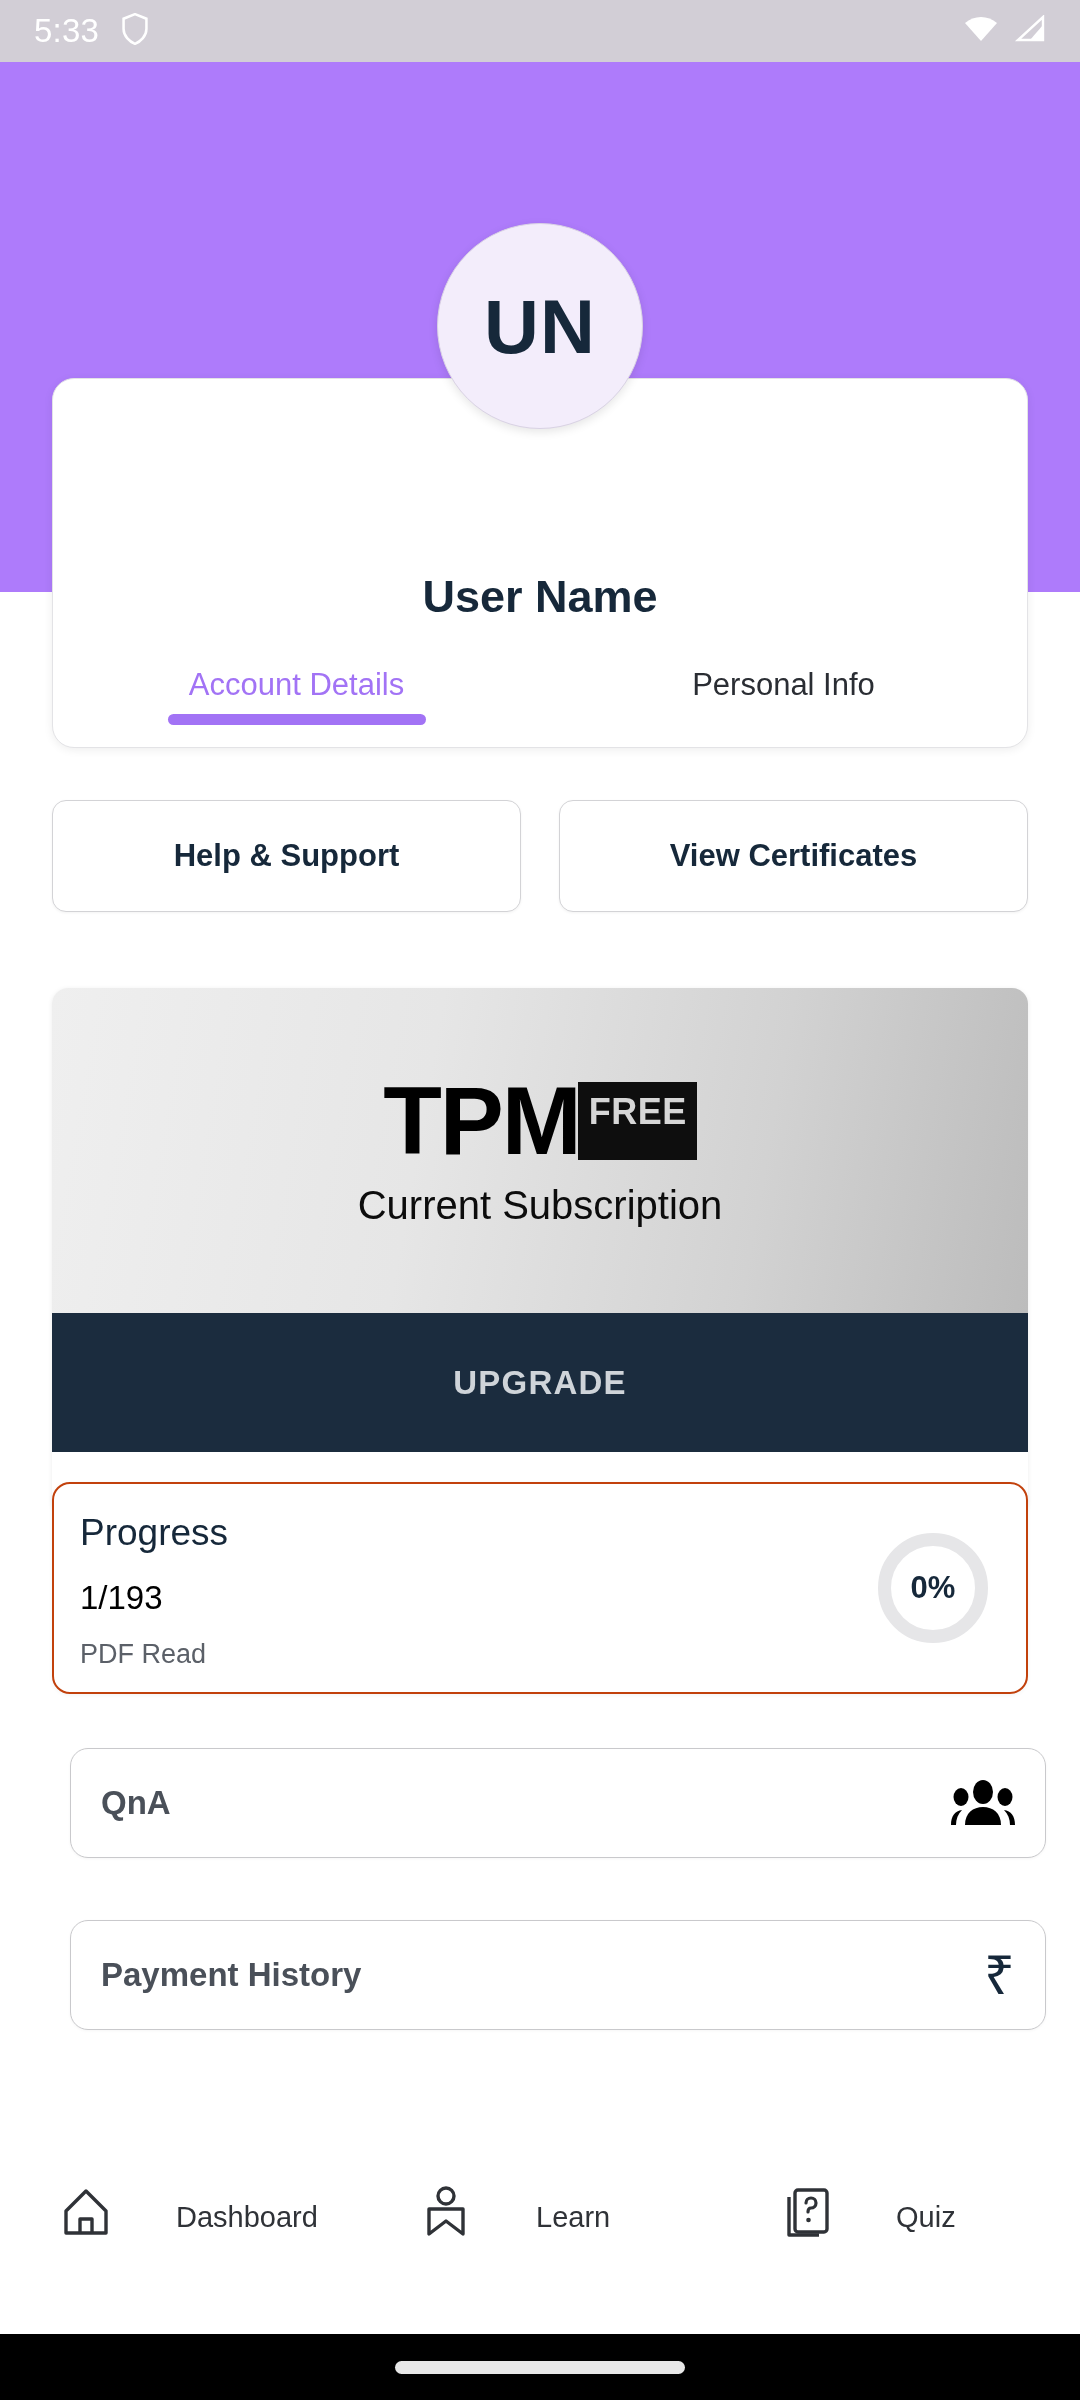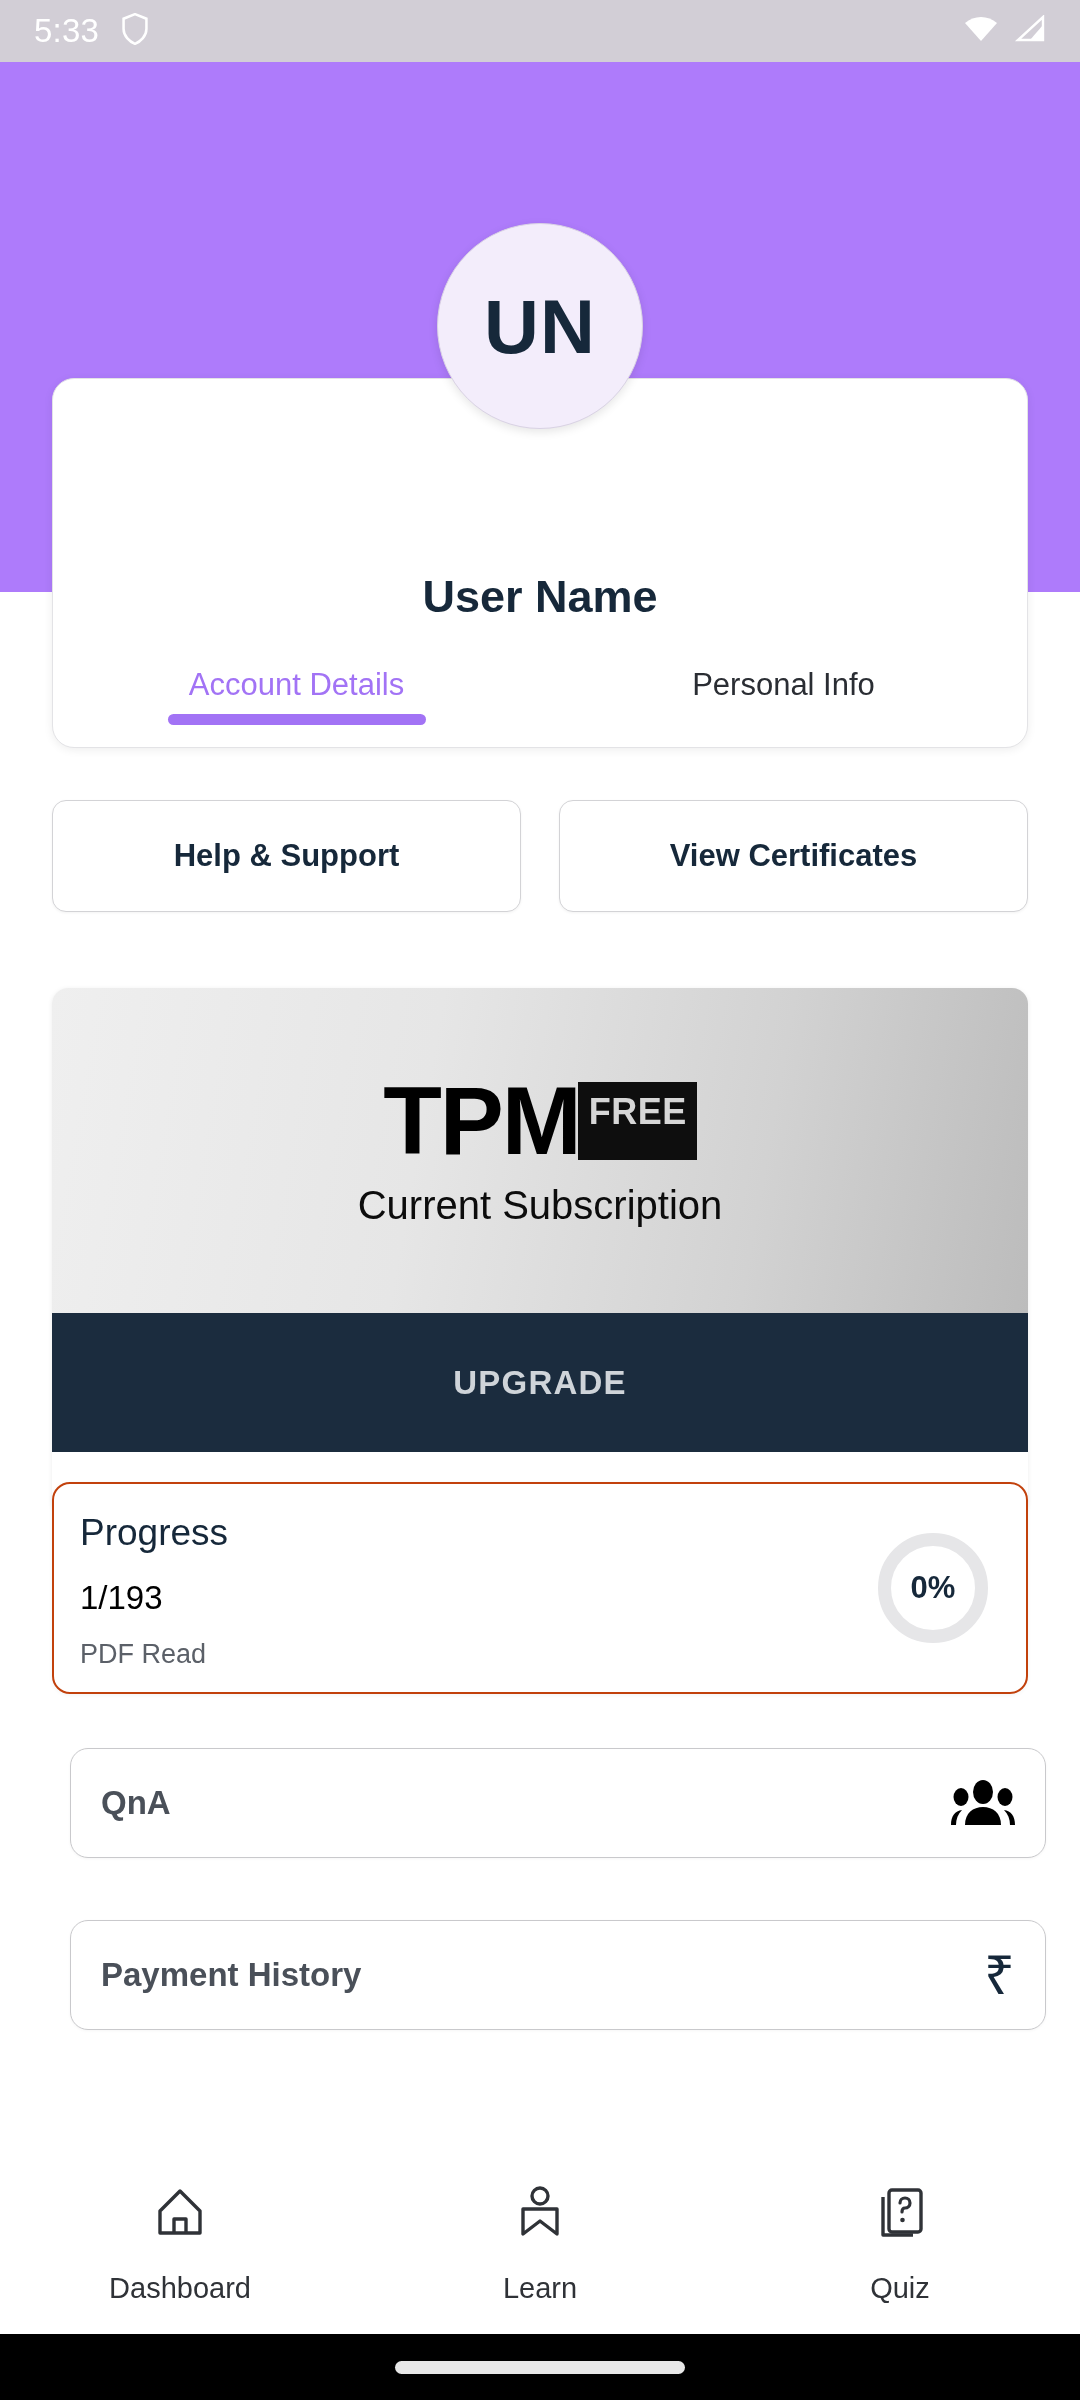--- a/index.html
+++ b/index.html
@@ -139,21 +139,21 @@
   .row-icon{ margin-left:auto; display:flex; align-items:center; justify-content:center; }
   .rupee{ font-size:54px; color:#16283a; line-height:1; }
 
   
   .bottom-nav{
     position:absolute; left:0; bottom:66px; width:1080px; height:190px;
     background:#ffffff;
     display:flex; align-items:flex-start; padding-top:22px;
   }
   .nav-item{
-    flex:1; display:flex; flex-direction:column; align-items:center; gap:4px;
+    flex:1; display:flex; flex-direction:row; align-items:center; gap:4px;
   }
   .nav-pill{
     width:172px; height:96px; border-radius:48px;
     display:flex; align-items:center; justify-content:center;
   }
   .nav-item.active .nav-pill{ background:#e7ddfb; }
   .nav-label{ font-size:29px; color:#2f3237; margin-top:6px; }
   .nav-item.active .nav-label{ font-weight:700; color:#16181c; }
 
   

